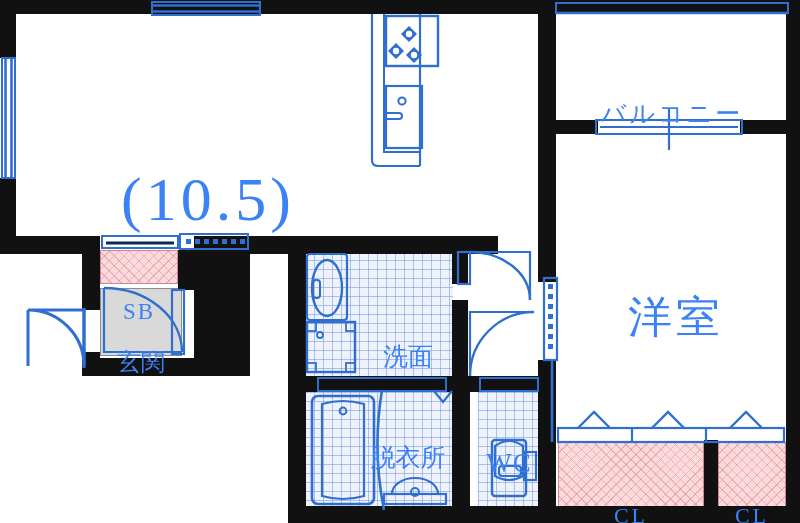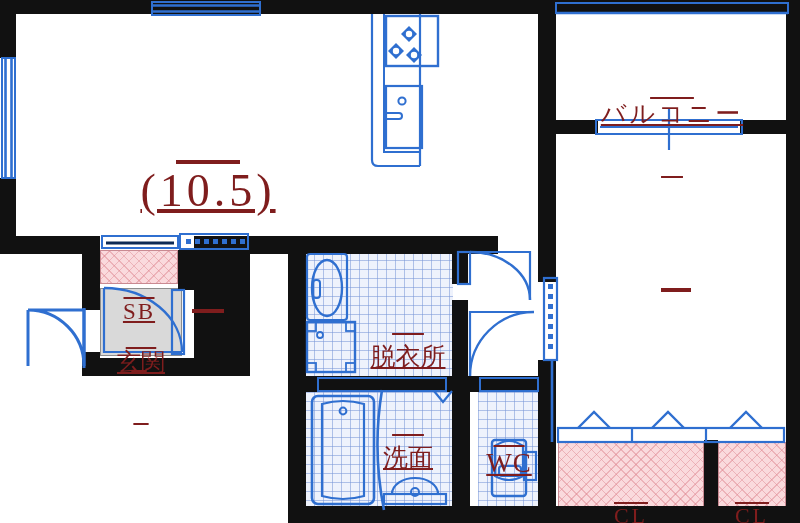--- a/index.html
+++ b/index.html
@@ -1,21 +1,21 @@
 <!DOCTYPE html>
 <html><head>
 <meta charset="utf-8">
 <style>
   html,body{margin:0;padding:0;background:#ffffff;}
   body{font-family:"Liberation Serif",serif;}
   #plan{position:relative;width:800px;height:523px;background:#ffffff;overflow:hidden;}
   .wall{position:absolute;background:#111111;}
   .room{position:absolute;background:#ffffff;}
-  .label{position:absolute;color:#7f1d1d;text-align:center;white-space:pre;line-height:1.05;
-         font-family:"Liberation Serif",serif;text-decoration:underline;}
+  .label{position:absolute;color:#3b82f6;text-align:center;white-space:pre;line-height:1.05;
+         font-family:"Liberation Serif",serif;}
   .jp{font-family:"DejaVu Serif",serif;}
   
   .tile{position:absolute;
         background-color:#eef2fc;
         background-image:
           repeating-linear-gradient(0deg,  rgba(120,150,215,.55) 0 1px, transparent 1px 9px),
           repeating-linear-gradient(90deg, rgba(120,150,215,.55) 0 1px, transparent 1px 9px);
   }
   
   .pink{position:absolute;
@@ -232,33 +232,34 @@
       <line x1="632" y1="428" x2="632" y2="442" stroke="#2f6fd0" stroke-width="2.2"></line>
       <line x1="706" y1="428" x2="706" y2="442" stroke="#2f6fd0" stroke-width="2.2"></line>
       <path d="M578 428 l16 -16 16 16" class="blue" stroke-width="2.4"></path>
       <path d="M652 428 l16 -16 16 16" class="blue" stroke-width="2.4"></path>
       <path d="M730 428 l16 -16 16 16" class="blue" stroke-width="2.4"></path>
     </g>
 
   </svg>
 
   <div class="label" style="left:108px;top:66px;width:200px;font-size:48px;letter-spacing:4px;">
-    <div style="font-size:46px;">(10.5)</div>
+    <div style="font-size:62px;">(10.5)</div>
   </div>
 
   <div class="label jp" style="left:570px;top:48px;width:204px;font-size:25px;letter-spacing:3px;">
     <div>バルコニー</div>
   </div>
 
   <div class="label" style="left:588px;top:202px;width:176px;font-size:44px;letter-spacing:4px;">
+    <div class="jp">洋室</div>
   </div>
 
   <div class="label jp" style="left:362px;top:272px;width:92px;font-size:25px;line-height:1.35;">
+    <div>洗面</div>
     <div>脱衣所</div>
-    <div>洗面</div>
   </div>
 
   <div class="label" style="left:470px;top:392px;width:78px;font-size:27px;letter-spacing:1px;">
     <div>WC</div>
   </div>
 
   <div class="label jp" style="left:100px;top:300px;width:82px;font-size:24px;">
     <div>玄関</div>
   </div>
 

